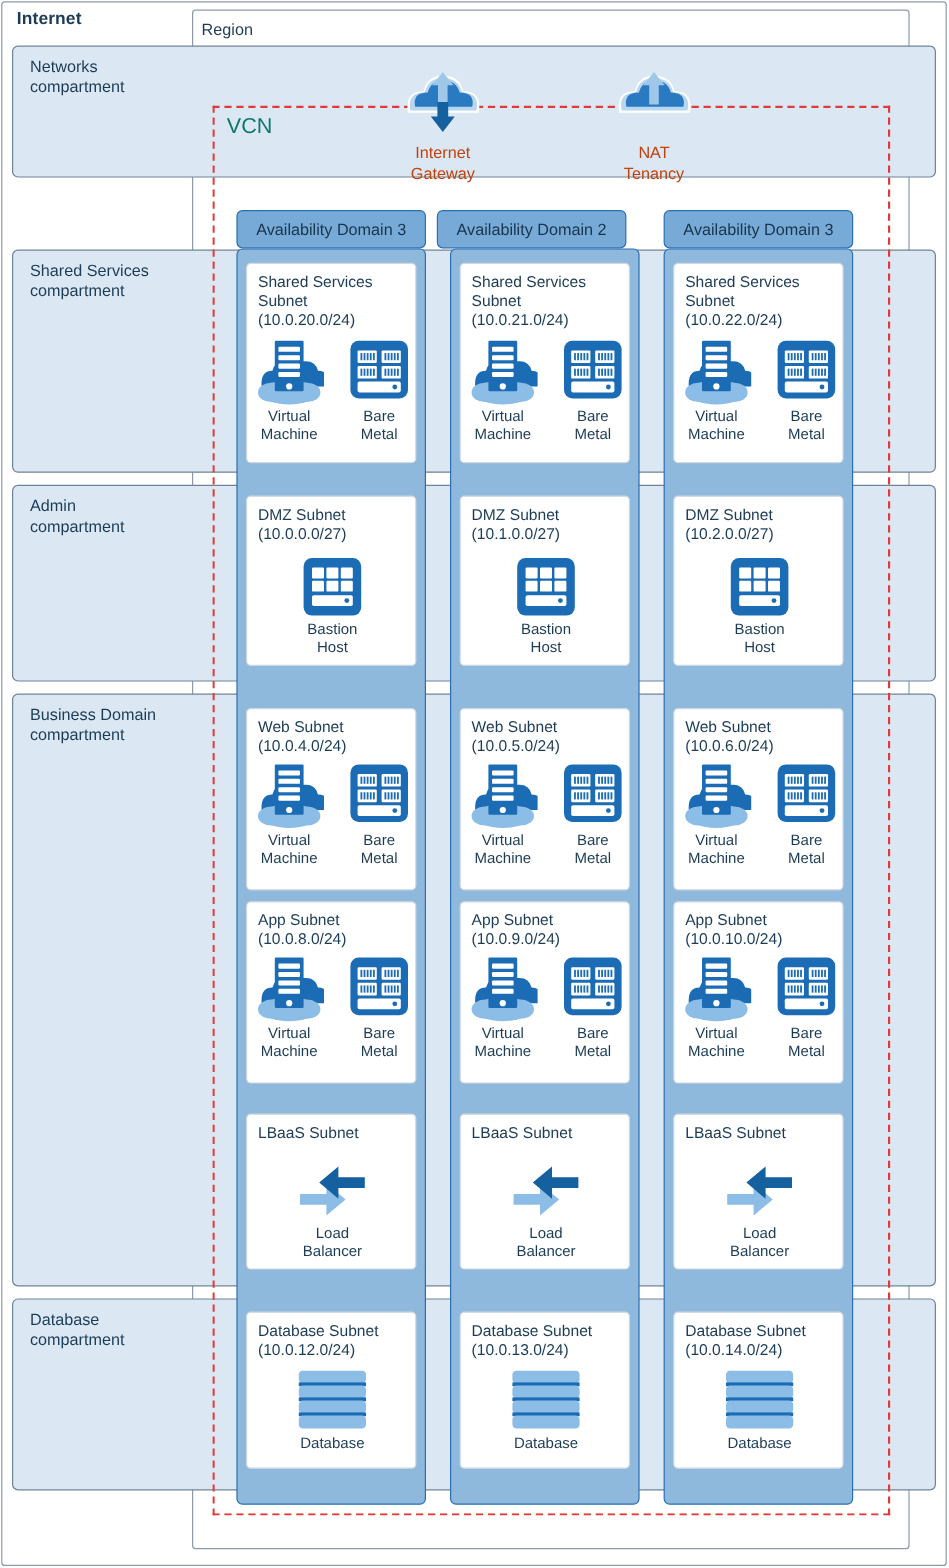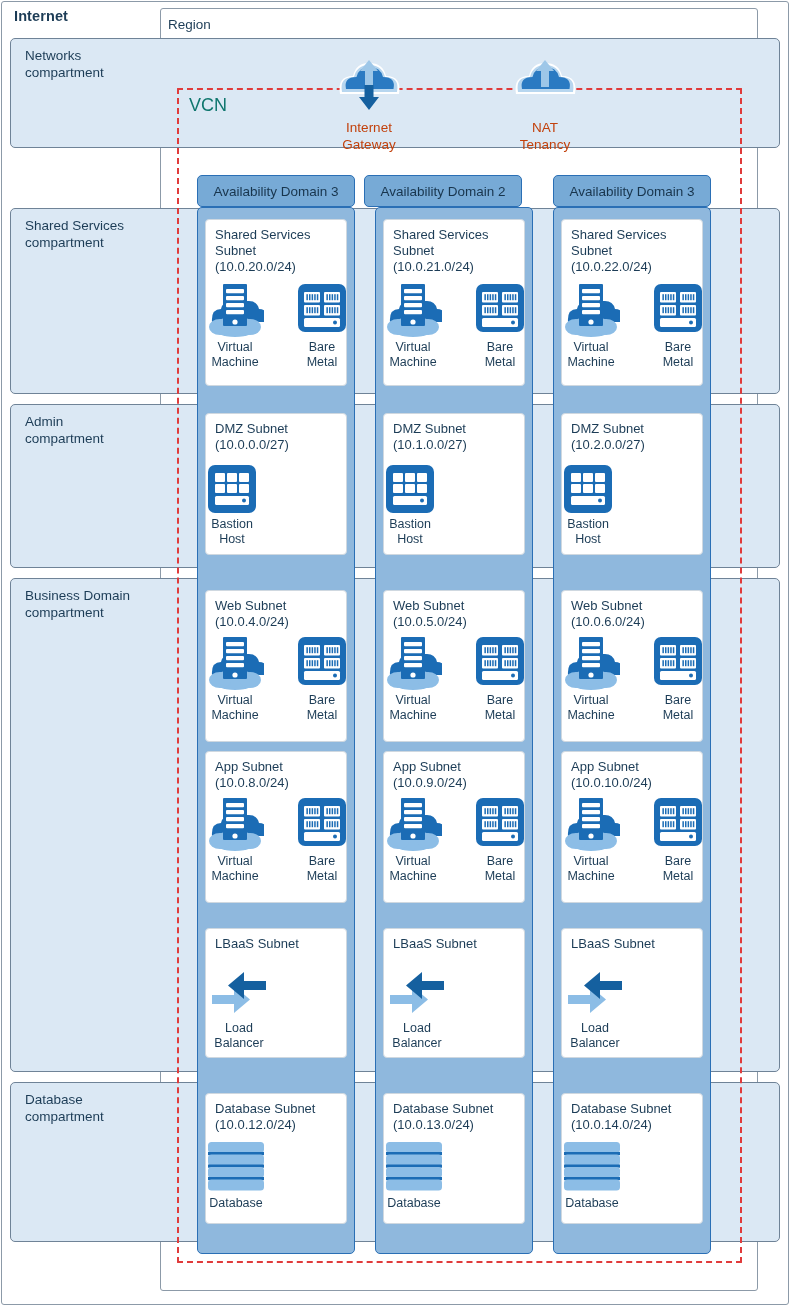--- a/index.html
+++ b/index.html
@@ -72,21 +72,21 @@
   
   .subnet{
     position:absolute;background:#ffffff;border:1px solid #cfd8e0;border-radius:4px;
     box-sizing:border-box;width:142px;
   }
   .subnet .s-title{
     position:absolute;left:9px;top:7px;font-size:13px;line-height:16px;color:#1c3c56;
     white-space:pre-line;
   }
   .ico-row{
-    position:absolute;left:0;width:142px;display:flex;justify-content:space-between;
+    position:absolute;left:0;width:142px;display:flex;justify-content:center;
     align-items:flex-start;gap:20px;
   }
   .ico-cell{display:flex;flex-direction:column;align-items:center;}
   .ico-cap{
     font-size:12.5px;line-height:15px;text-align:center;color:#1c3c56;margin-top:2px;
     white-space:pre-line;
   }
   svg{display:block;}
 
   

